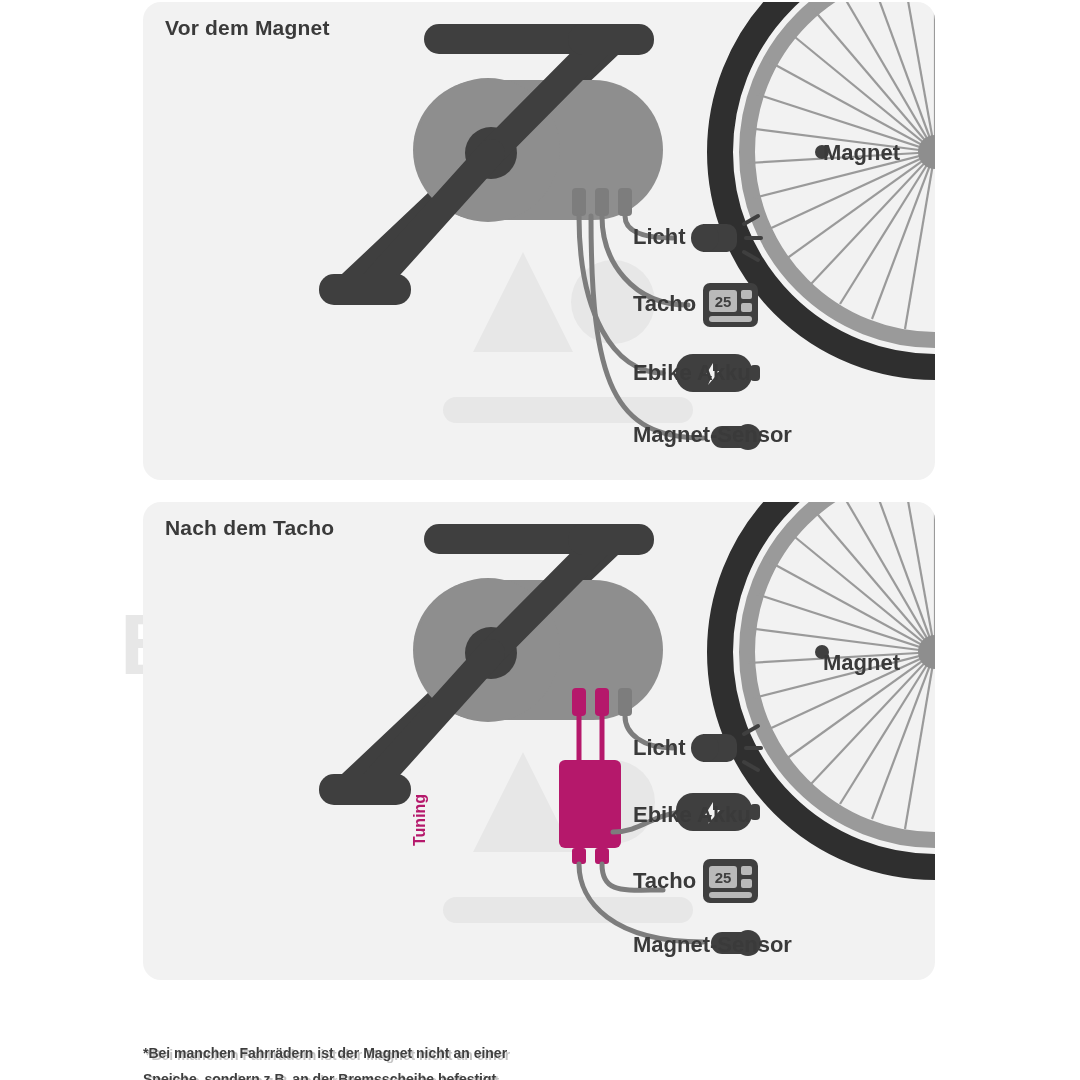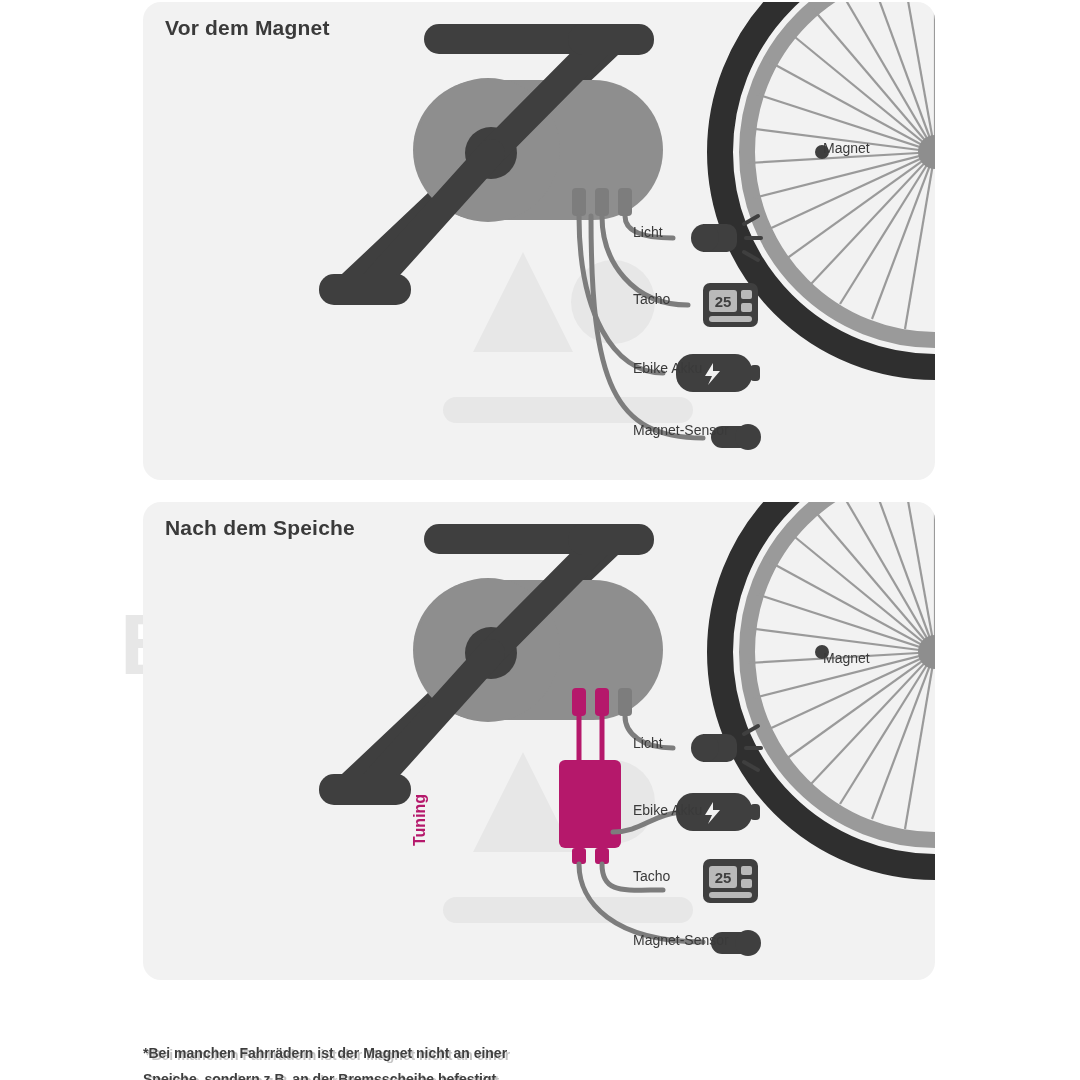--- a/index.html
+++ b/index.html
@@ -56,21 +56,21 @@
     position:absolute;left:143px;top:1040px;width:800px;
     font-size:14px;color:#3d3d3d;line-height:26px;font-weight:bold;
   }
   .caption .ghost{
     position:absolute;left:0;top:0;width:800px;color:rgba(90,90,90,.35);
     transform:translate(3px,2px);
   }
 
   
   .lbl{
-    position:absolute;font-size:14px;font-weight:normal;color:#3a3a3a;white-space:nowrap;
+    position:absolute;font-size:22px;font-weight:bold;color:#3a3a3a;white-space:nowrap;
   }
   .tuning-lbl{
     position:absolute;font-size:16px;font-weight:bold;color:#b5186b;
     transform:rotate(-90deg);transform-origin:0 0;white-space:nowrap;
   }
 </style>
 </head>
 <body>
 
 <div class="stage">
@@ -301,21 +301,21 @@
         <rect x="566" y="390" width="43" height="6" rx="3" fill="#b9b9b9"></rect>
       </g>
 
       <g>
         <rect x="568" y="430" width="44" height="22" rx="11" fill="#3f3f3f"></rect>
         <circle cx="605" cy="441" r="13" fill="#3f3f3f"></circle>
       </g>
       <circle cx="679" cy="150" r="7" fill="#3f3f3f"></circle>
     </svg>
 
-    <div class="panel-title">Nach dem Speiche</div>
+    <div class="panel-title">Nach dem Tacho</div>
 
     <div class="tuning-lbl" style="left:268px;top:344px;">Tuning</div>
 
     <div class="lbl" style="left:680px;top:148px;">Magnet</div>
     <div class="lbl" style="left:490px;top:233px;">Licht</div>
     <div class="lbl" style="left:490px;top:300px;">Ebike Akku</div>
     <div class="lbl" style="left:490px;top:366px;">Tacho</div>
     <div class="lbl" style="left:490px;top:430px;">Magnet-Sensor</div>
   </div>
 

